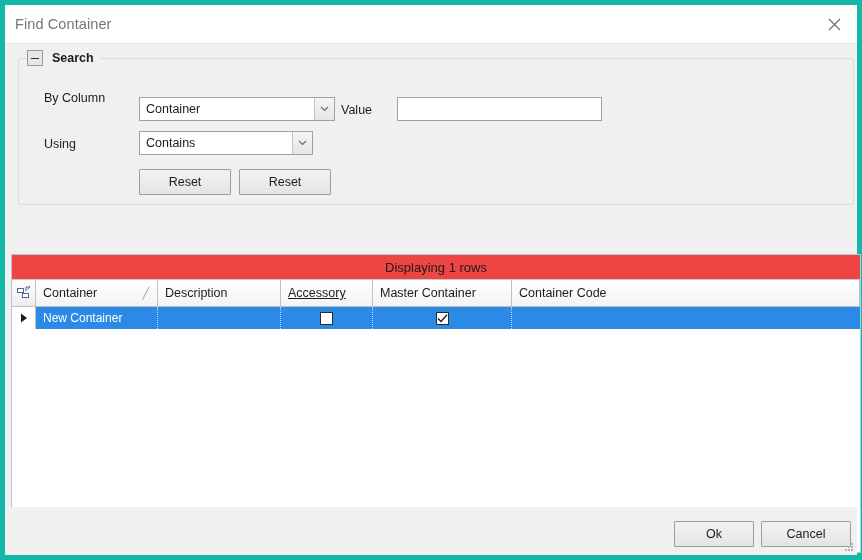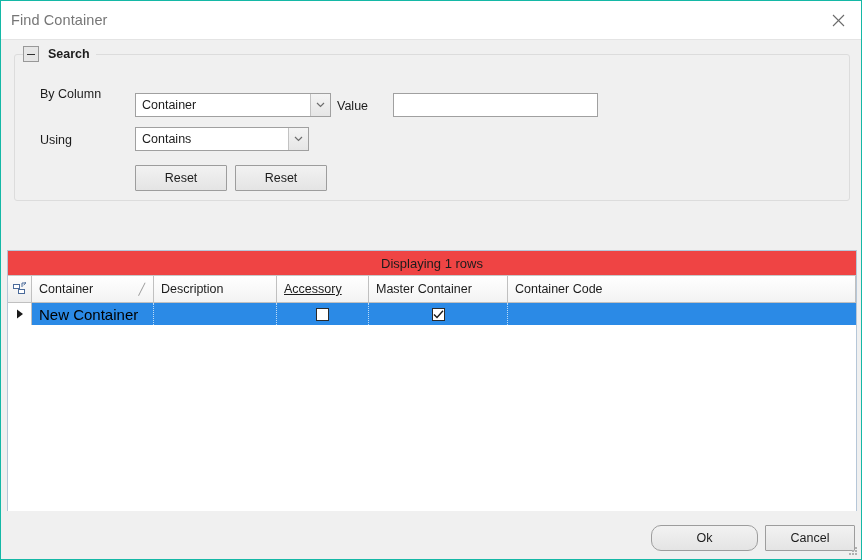--- a/index.html
+++ b/index.html
@@ -13,21 +13,21 @@
     font-family: "Liberation Sans", sans-serif;
     font-size: 12px;
     color: #000000;
     overflow: hidden;
   }
   .window {
     position: relative;
     width: 862px;
     height: 560px;
     box-sizing: border-box;
-    border: 1px solid #14b8a6;
+    border: 5px solid #14b8a6;
     background: #f0f0f0;
     display: flex;
     flex-direction: column;
   }
 
   
   .titlebar {
     height: 38px;
     min-height: 38px;
     background: #ffffff;
@@ -271,22 +271,22 @@
     display: flex;
     align-items: center;
     justify-content: center;
   }
   .cell {
     box-sizing: border-box;
     border-right: 1px dotted #bcdcf7;
     display: flex;
     align-items: center;
     padding-left: 7px;
-    font-size: 15px;
-    color: #000000;
+    font-size: 12px;
+    color: #ffffff;
     white-space: nowrap;
     overflow: hidden;
     cursor: default;
   }
   .cell.center {
     justify-content: center;
     padding-left: 0;
   }
   .cell.last { border-right: none; }
   .cb {
@@ -312,23 +312,22 @@
   .footer {
     height: 48px;
     min-height: 48px;
     background: #f0f0f0;
     position: relative;
   }
   .btn-ok {
     position: absolute;
     right: 103px;
     top: 14px;
-    width: 107px;
+    width: 80px;
     height: 26px;
-    border-radius: 10px;
   }
   .btn-cancel {
     position: absolute;
     right: 6px;
     top: 14px;
     width: 90px;
     height: 26px;
   }
   .resize-grip {
     position: absolute;

